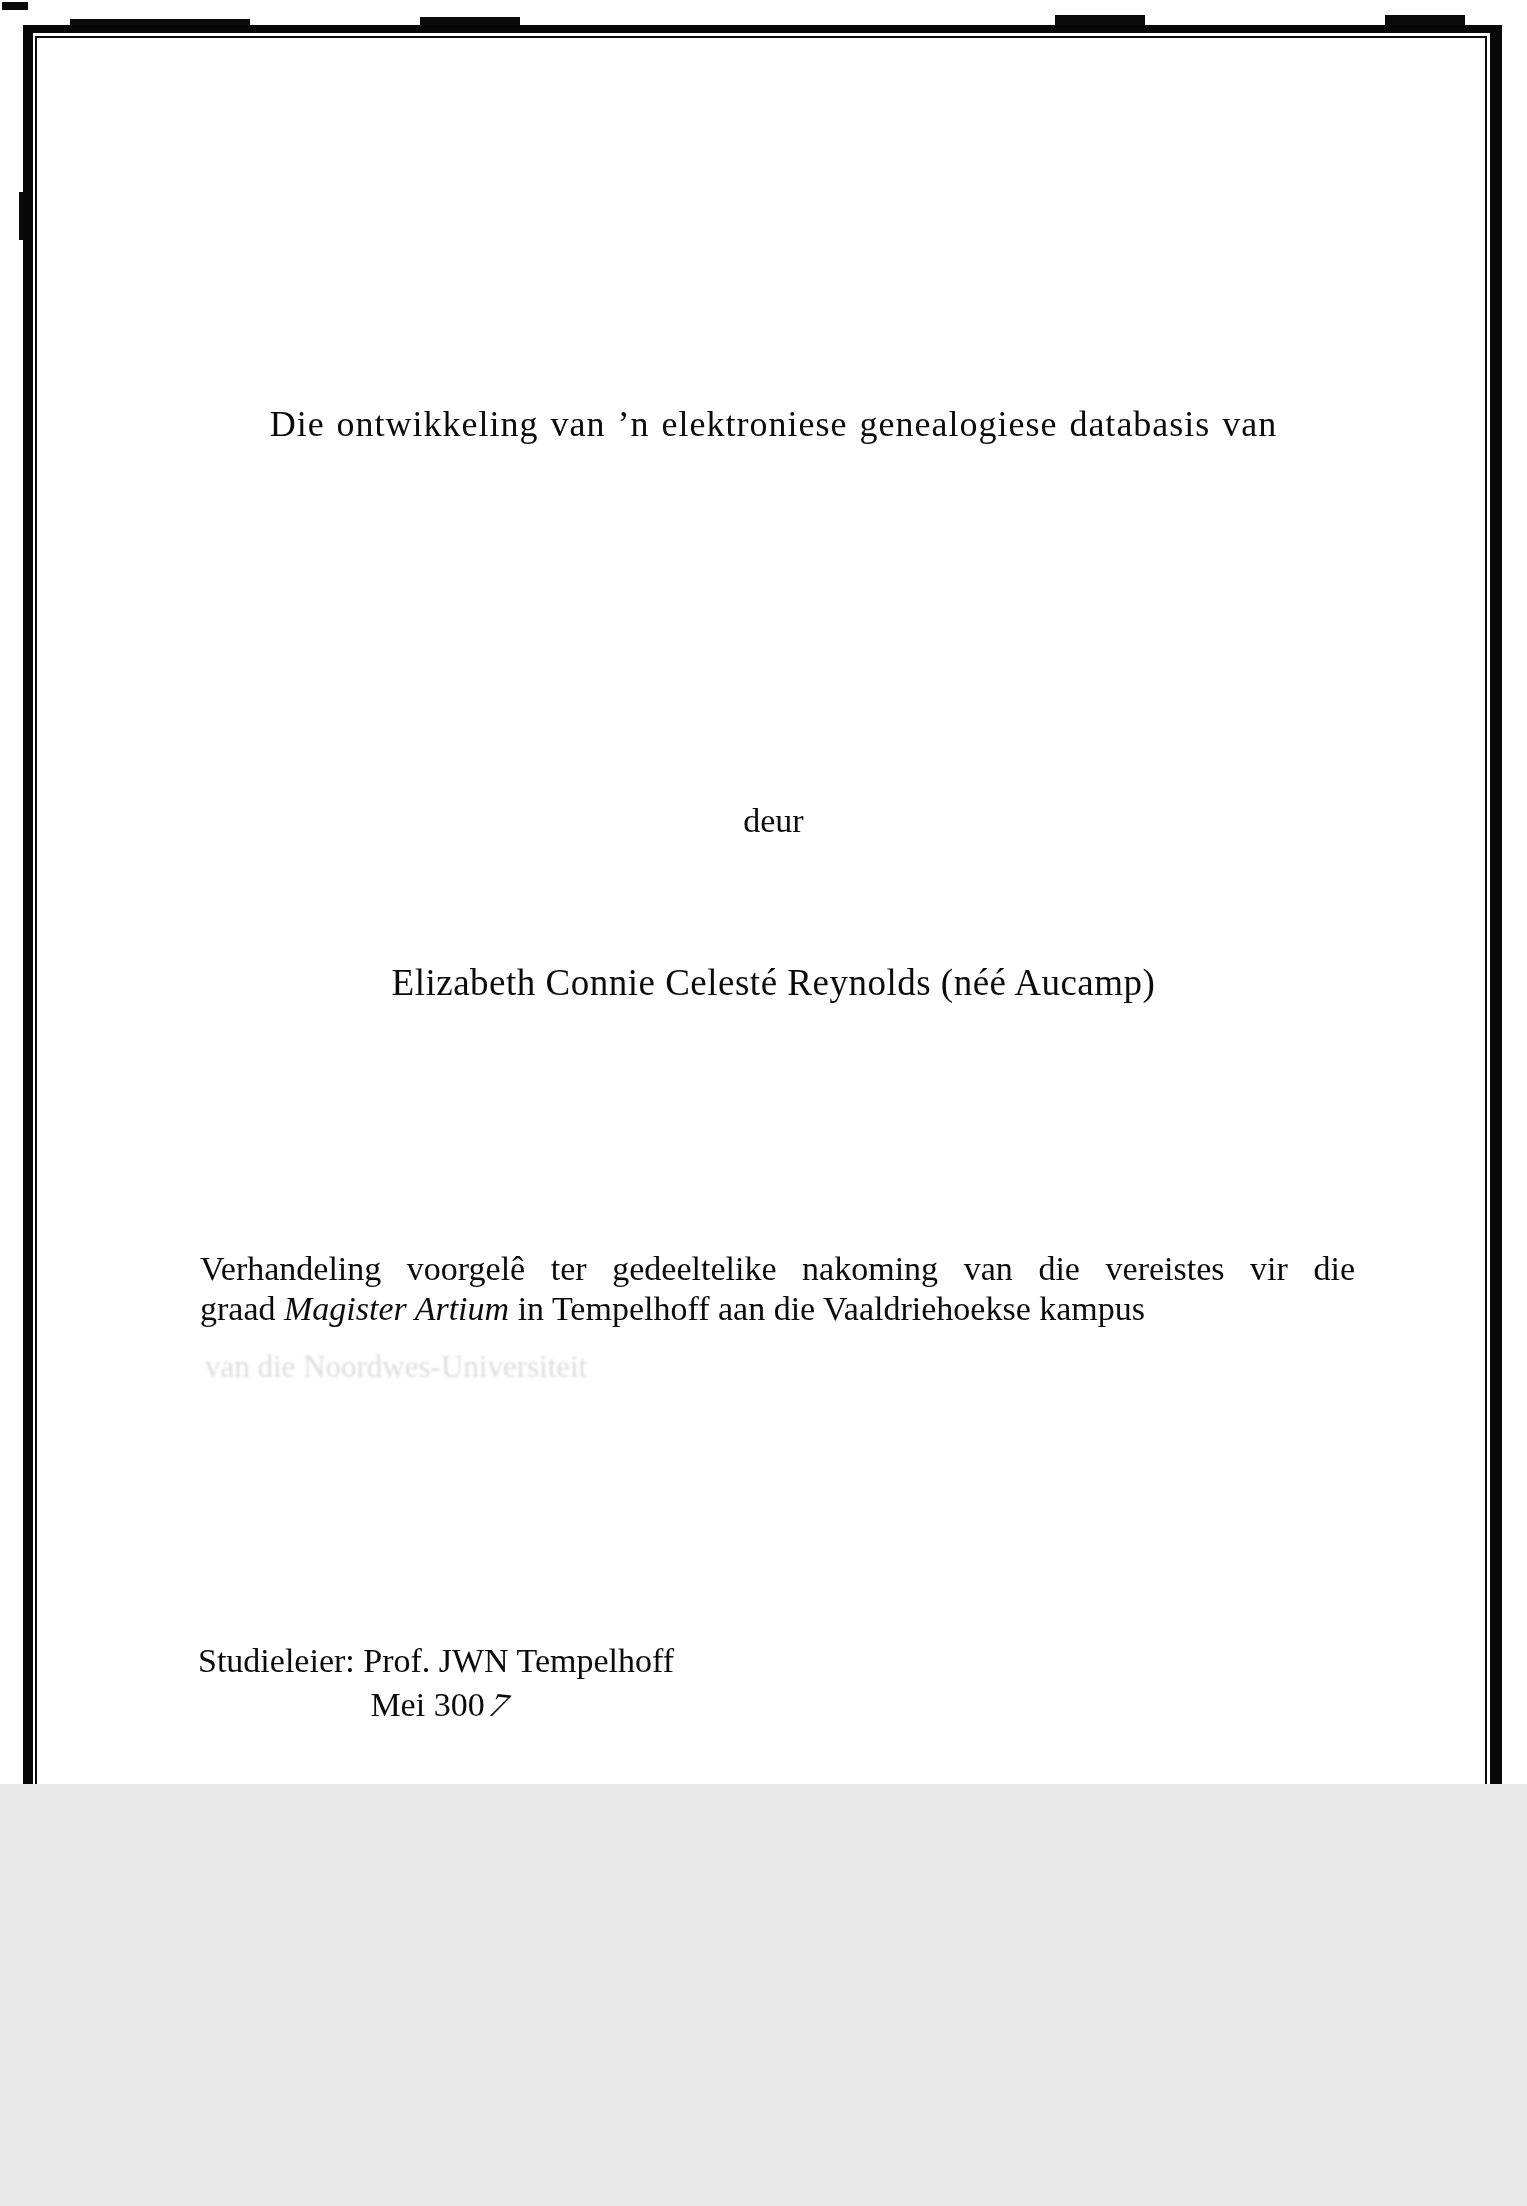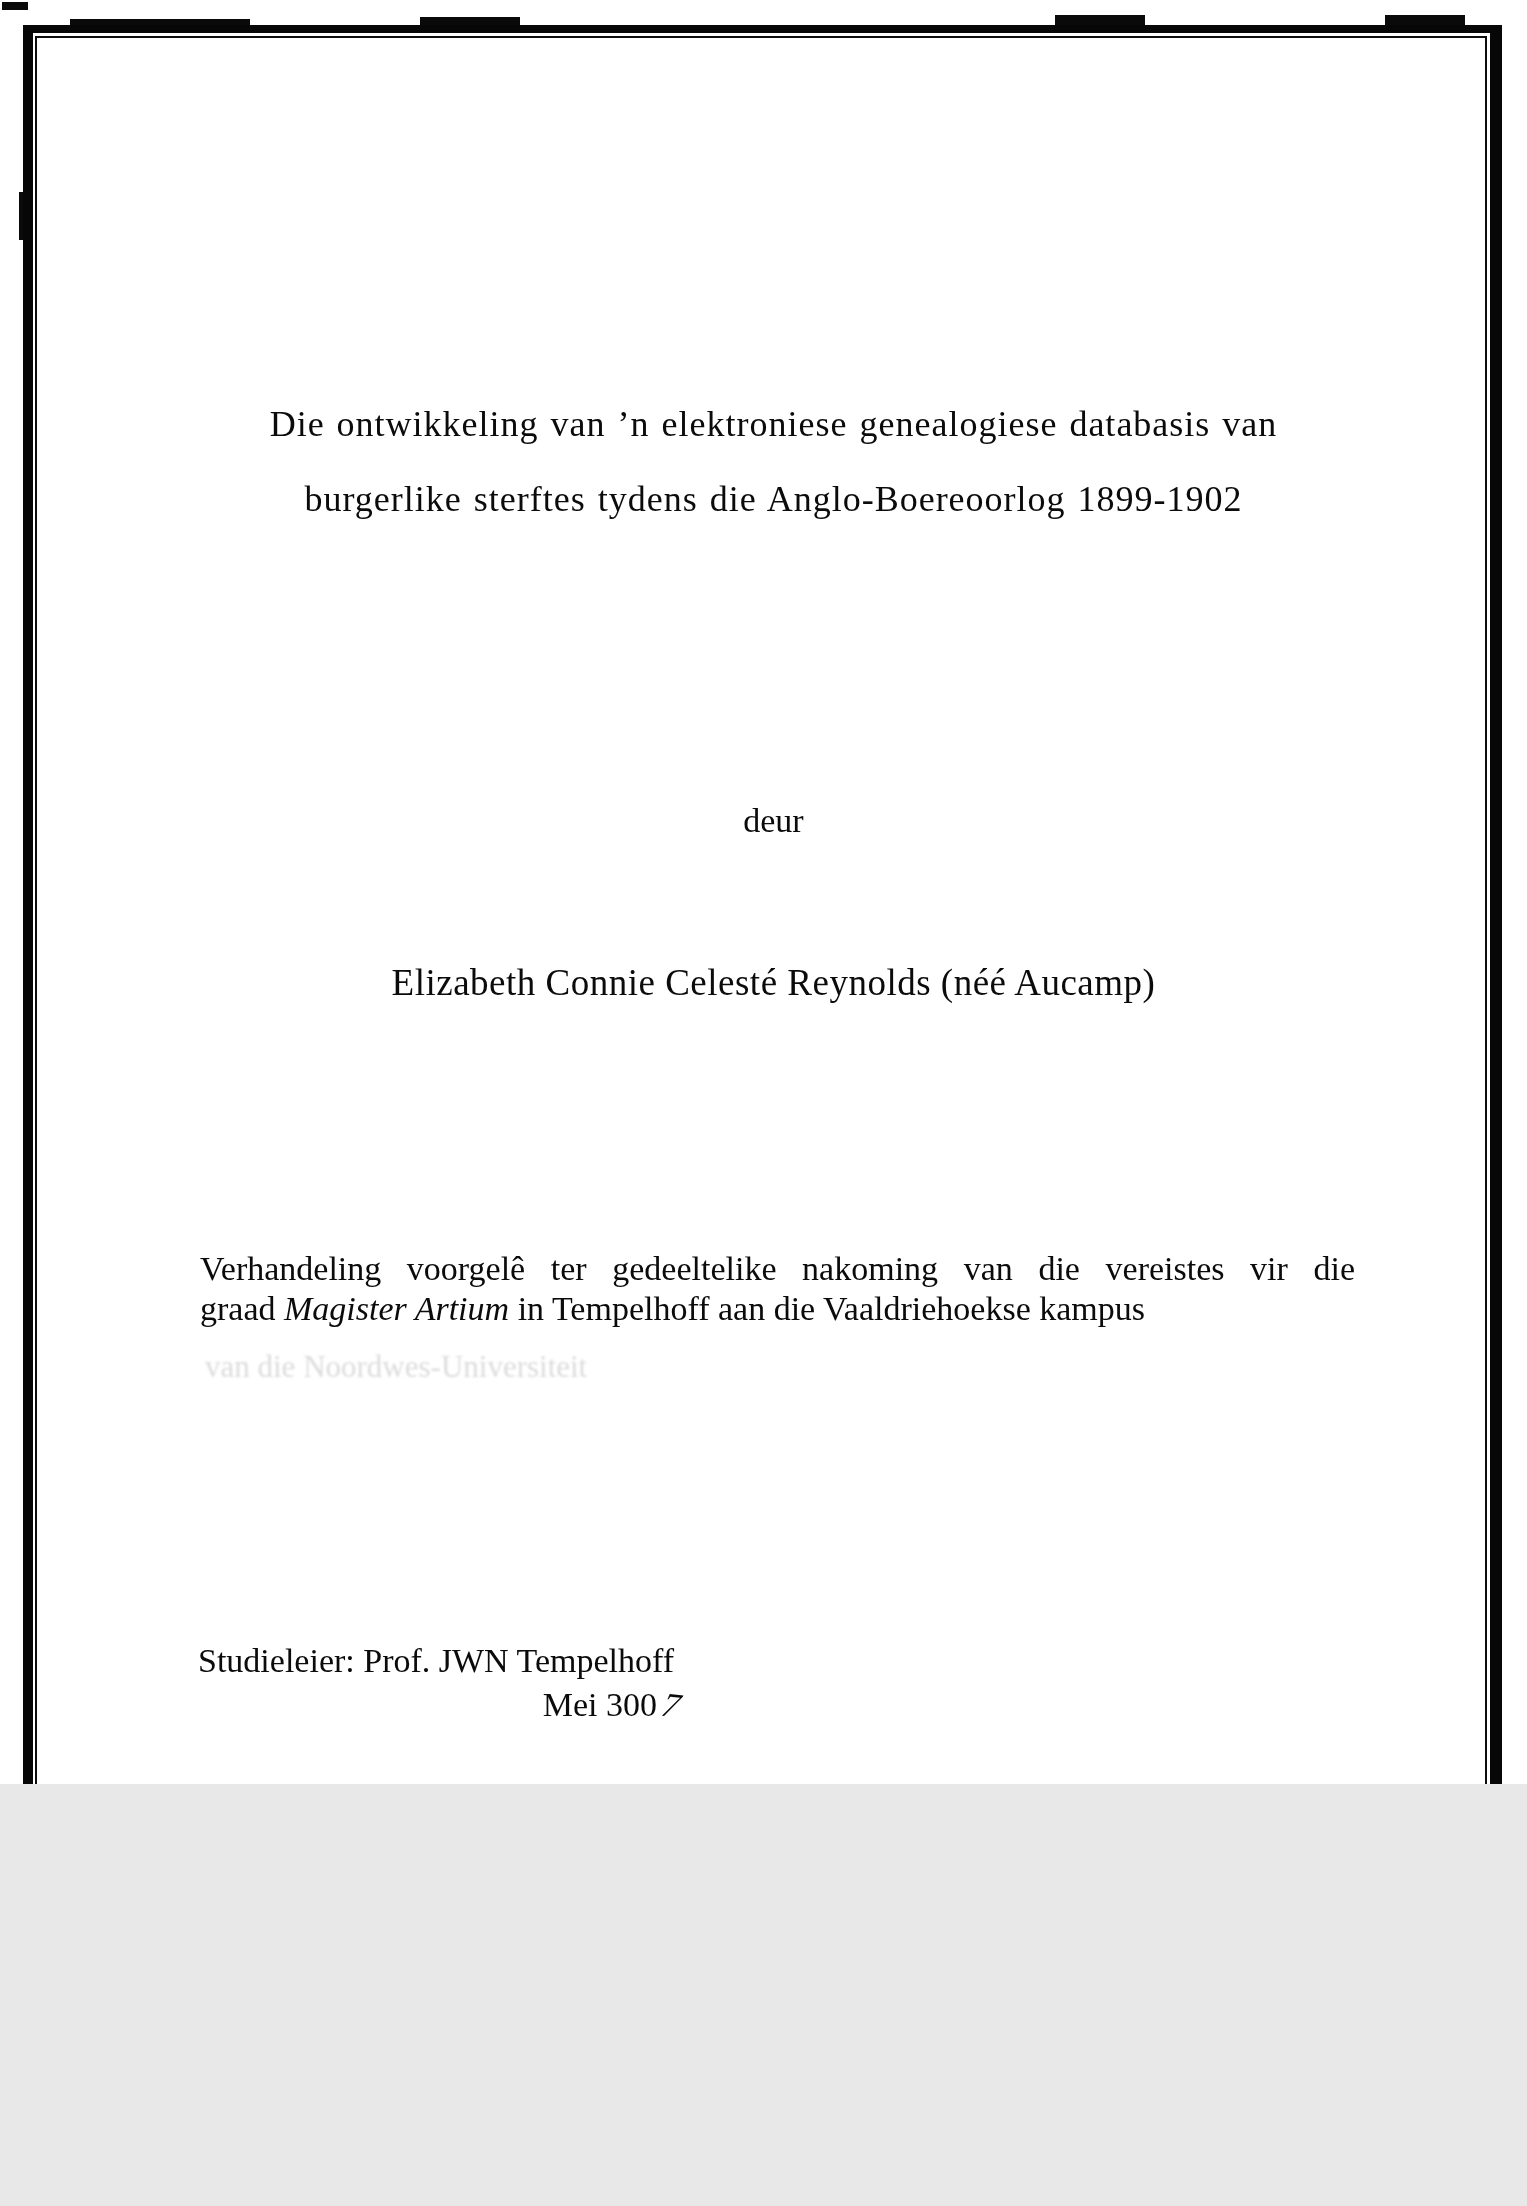--- a/index.html
+++ b/index.html
@@ -44,21 +44,21 @@
   }
   .statement .just{display:block;text-align:justify;text-align-last:justify;margin-top:24px;}
   .statement-ghost{
     position:absolute;left:205px;top:1349px;width:1155px;
     font-size:31px;color:#9a9a9a;opacity:0.35;
     filter:blur(1.2px);
     font-family:"Liberation Serif",serif;
   }
   .supervisor-block{
     position:absolute;left:198px;top:1639px;
-    font-size:34px;line-height:44px;text-align:right;
+    font-size:34px;line-height:44px;text-align:center;
   }
   .date-last{display:inline-block;transform:rotate(6deg) skewX(-18deg);transform-origin:50% 80%;}
   
   .logo-mark{position:absolute;left:468px;top:1803px;width:192px;height:122px;}
   .logo-text{
     position:absolute;left:585px;top:1807px;width:463px;
     font-family:"Liberation Sans", sans-serif;
     font-size:26px;line-height:28px;font-weight:bold;
     letter-spacing:-0.3px;
     text-align:right;white-space:nowrap;
@@ -83,21 +83,20 @@
   <div class="art" style="left:1486px;top:1995px;width:5px;height:45px;"></div>
   <div class="art" style="left:125px;top:2182px;width:55px;height:5px;"></div>
   <div class="art" style="left:390px;top:2180px;width:120px;height:5px;"></div>
   <div class="art" style="left:1240px;top:2183px;width:240px;height:5px;"></div>
 
   <div class="frame-outer"></div>
   <div class="frame-inner"></div>
 
   <div class="centered title">
     <span>Die ontwikkeling van ’n elektroniese genealogiese databasis van</span><br>
-    <span>burgerlike sterftes tydens die Anglo-Boereoorlog 1899-1902</span>
   </div>
 
   <div class="centered deur">deur</div>
 
   <div class="centered author">Elizabeth Connie Celesté Reynolds (néé Aucamp)</div>
 
   <div class="statement">
     <span class="just">Verhandeling voorgelê ter gedeeltelike nakoming van die vereistes vir die</span>
     <span><span>graad </span><i>Magister Artium</i><span> in Tempelhoff aan die Vaaldriehoekse kampus</span></span><br>
   </div>

